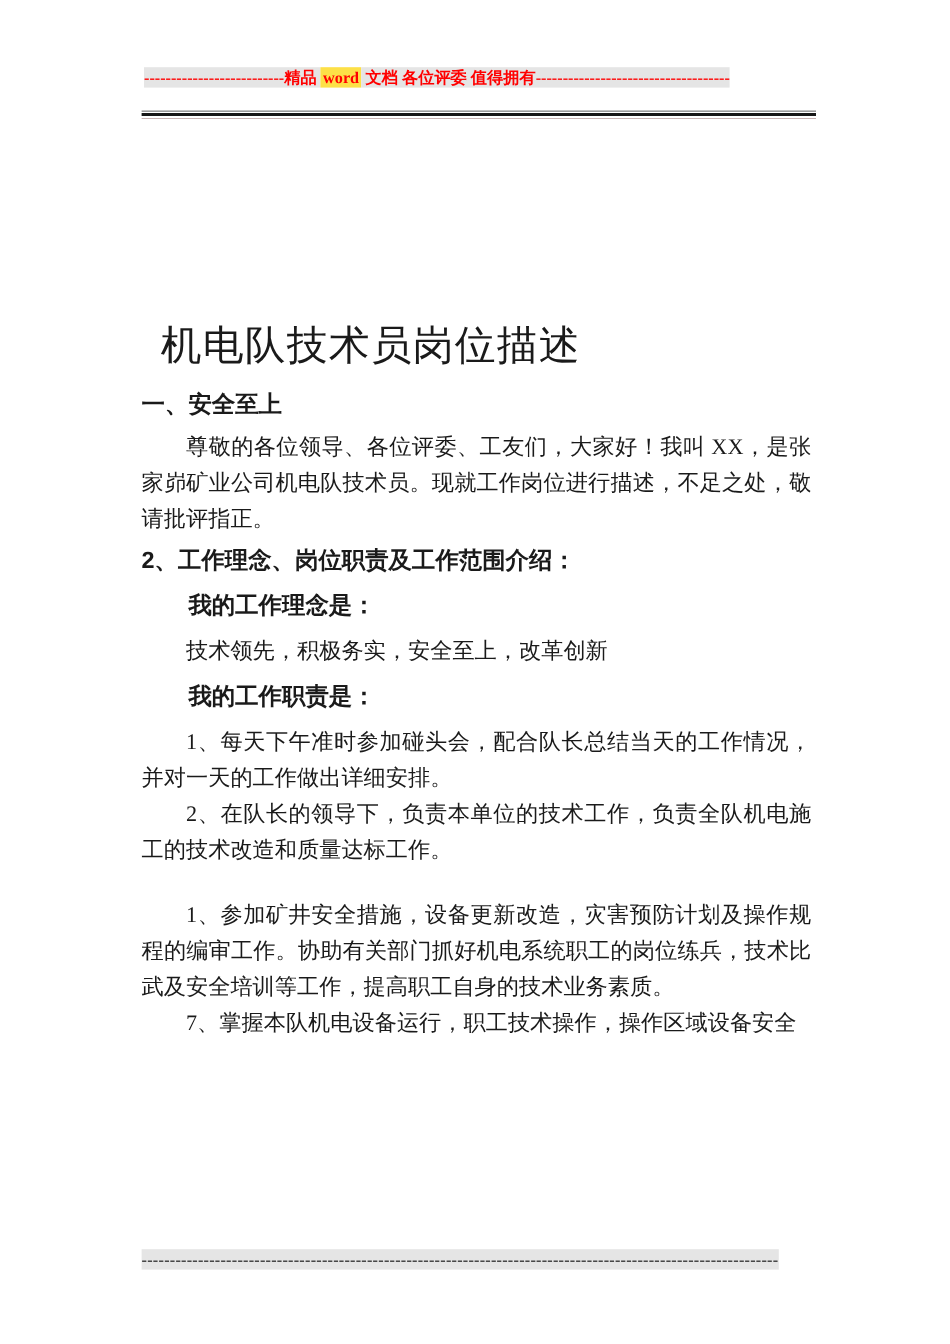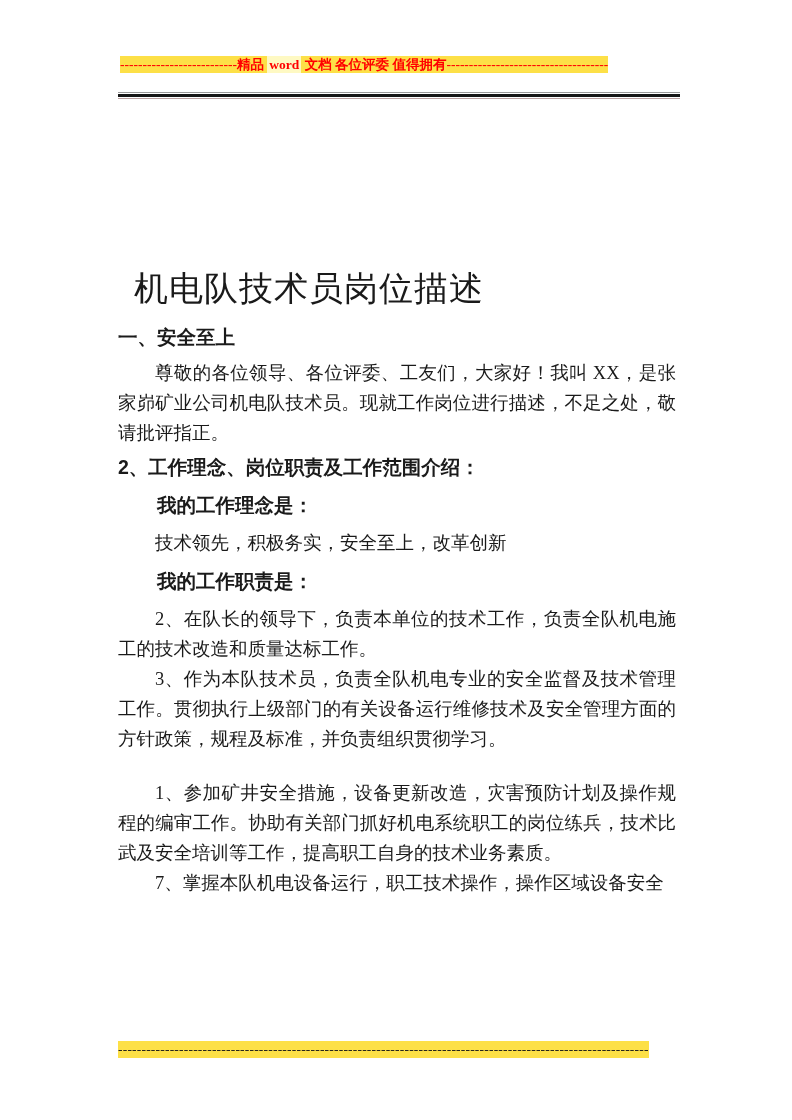--- a/index.html
+++ b/index.html
@@ -17,22 +17,22 @@
   .banner {
     position: absolute;
     white-space: nowrap;
     font-size: 13.5px;
     line-height: 19px;
     font-weight: 700;
   }
   .banner-top { left: 120px; top: 55px; color: #ff0000; }
   .banner-bottom-1 { left: 120px; top: 1022px; color: #1a1a1a; }
   .banner-bottom-2 { left: 118px; top: 1040px; color: #1a1a1a; font-weight: 400; letter-spacing: 0.2px; }
-  .hl { background: #fde047; padding: 1px 0; }
-  .word-gap { background: #fef9c3; padding: 1px 2px; }
+  .hl { background: #e5e5e5; padding: 1px 0; }
+  .word-gap { background: #fde047; padding: 1px 2px; }
 
   
   .header-rule {
     position: absolute;
     left: 118px; top: 92px;
     width: 562px; height: 7px;
     background: linear-gradient(
       to bottom,
       #9a9a9a 0px, #9a9a9a 1px,
       #ffffff 1px, #ffffff 2px,
@@ -93,22 +93,22 @@
 
     <p class="heading h-bold">一、安全至上</p>
     <p class="body-p">尊敬的各位领导、各位评委、工友们，大家好！我叫 XX，是张家峁矿业公司机电队技术员。现就工作岗位进行描述，不足之处，敬请批评指正。</p>
 
     <p class="heading h-bold">2、工作理念、岗位职责及工作范围介绍：</p>
 
     <p class="subheading h-bold">我的工作理念是：</p>
     <p class="body-p">技术领先，积极务实，安全至上，改革创新</p>
 
     <p class="subheading h-bold">我的工作职责是：</p>
+    <p class="body-p">1、每天下午准时参加碰头会，配合队长总结当天的工作情况，并对一天的工作做出详细安排。</p>
     <p class="body-p">2、在队长的领导下，负责本单位的技术工作，负责全队机电施工的技术改造和质量达标工作。</p>
-    <p class="body-p">3、作为本队技术员，负责全队机电专业的安全监督及技术管理工作。贯彻执行上级部门的有关设备运行维修技术及安全管理方面的方针政策，规程及标准，并负责组织贯彻学习。</p>
 
     <div class="blank-line"></div>
 
     <p class="body-p">1、参加矿井安全措施，设备更新改造，灾害预防计划及操作规程的编审工作。协助有关部门抓好机电系统职工的岗位练兵，技术比武及安全培训等工作，提高职工自身的技术业务素质。</p>
     <p class="body-p">7、掌握本队机电设备运行，职工技术操作，操作区域设备安全</p>
   </div>
 
   <div class="banner banner-bottom-2"><span class="hl">-----------------------------------------------------------------------------------------------------------------</span></div>
 
 </div>

